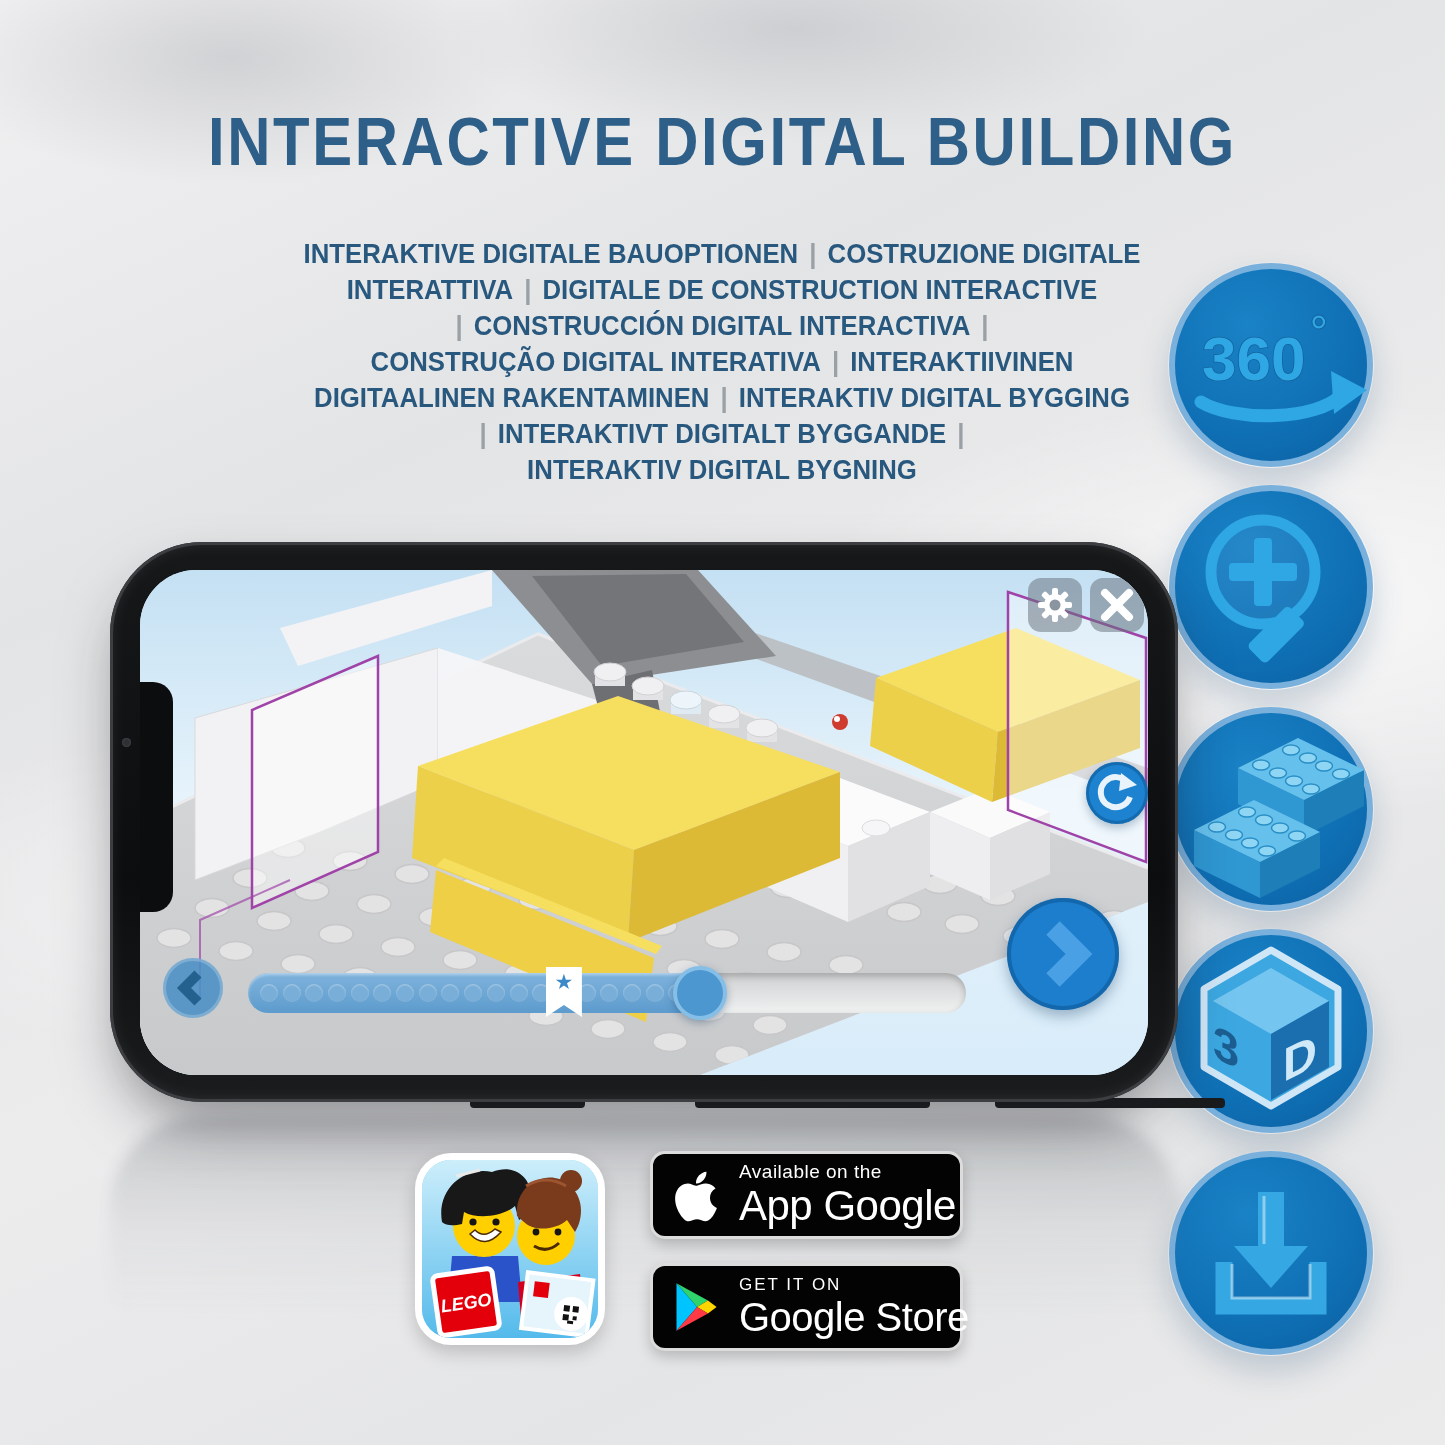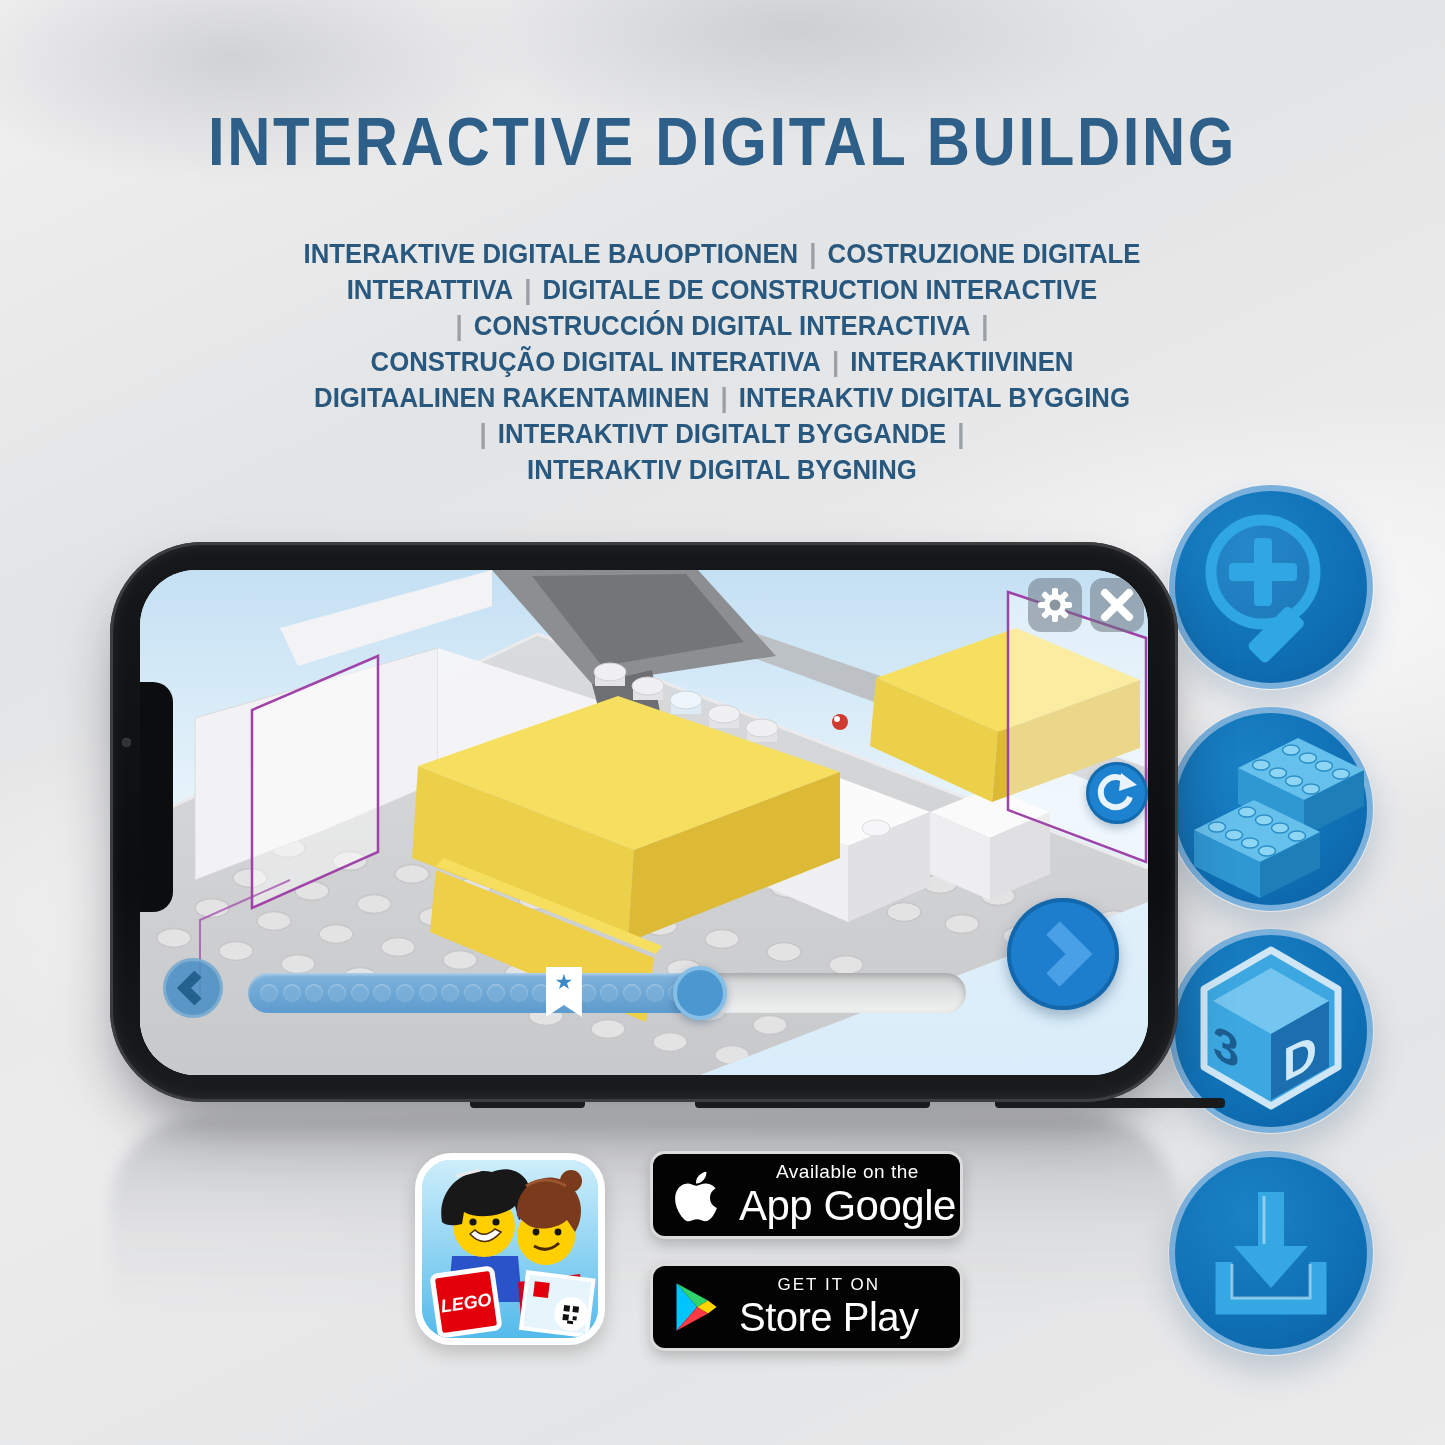--- a/index.html
+++ b/index.html
@@ -63,21 +63,21 @@
     background:linear-gradient(180deg,rgba(72,78,86,.30),rgba(130,136,144,.12) 45%,rgba(200,202,206,0) 80%);
     filter:blur(7px);opacity:.75;z-index:1;}
   
   .app-icon{position:absolute;left:415px;top:1153px;width:190px;height:192px;border-radius:36px;
     border:7px solid #fff;overflow:hidden;background:#9ad6f2;z-index:6;
     box-shadow:0 8px 18px rgba(0,0,0,.18);}
   .badge{position:absolute;left:650px;width:313px;height:88px;border-radius:15px;background:#030303;
     border:3px solid #dcdcdc;display:flex;align-items:center;color:#fff;z-index:6;
     box-shadow:0 6px 14px rgba(0,0,0,.2);}
   .badge .b-icon{width:86px;display:flex;align-items:center;justify-content:center;flex:0 0 86px;}
-  .badge .b-text{display:flex;flex-direction:column;justify-content:center;line-height:1.05;align-items:center;}
+  .badge .b-text{display:flex;flex-direction:column;justify-content:center;line-height:1.05;}
   .badge-appstore{top:1151px;}
   .badge-gplay{top:1263px;}
   .tagline-sm{font-size:19px;font-weight:500;letter-spacing:.5px;}
   .tagline-caps{font-size:17px;font-weight:400;letter-spacing:2px;}
   .store-name{font-size:42px;font-weight:500;letter-spacing:-.5px;margin-top:2px;white-space:nowrap;}
 </style>
 </head>
 <body>
 
 <div class="stage">
@@ -113,20 +113,29 @@
   <div class="subtitle">
       <div class="sub-line"><span>INTERAKTIVE DIGITALE BAUOPTIONEN</span><span class="pipe">|</span><span>COSTRUZIONE DIGITALE</span></div>
       <div class="sub-line"><span>INTERATTIVA</span><span class="pipe">|</span><span>DIGITALE DE CONSTRUCTION INTERACTIVE</span></div>
       <div class="sub-line"><span class="pipe">|</span><span>CONSTRUCCIÓN DIGITAL INTERACTIVA</span><span class="pipe">|</span></div>
       <div class="sub-line"><span>CONSTRUÇÃO DIGITAL INTERATIVA</span><span class="pipe">|</span><span>INTERAKTIIVINEN</span></div>
       <div class="sub-line"><span>DIGITAALINEN RAKENTAMINEN</span><span class="pipe">|</span><span>INTERAKTIV DIGITAL BYGGING</span></div>
       <div class="sub-line"><span class="pipe">|</span><span>INTERAKTIVT DIGITALT BYGGANDE</span><span class="pipe">|</span></div>
       <div class="sub-line"><span>INTERAKTIV DIGITAL BYGNING</span></div>
     </div>
 
+  <div class="feat" style="top:262px">
+    <svg width="206" height="206" viewBox="0 0 206 206">
+      <circle cx="103" cy="103" r="99" fill="url(#iconGrad)" stroke="#79b0dc" stroke-width="6"></circle>
+      <text x="34" y="118" font-size="62" font-weight="700" fill="#2ea7e4" stroke="#14639c" stroke-width="1.5" paint-order="stroke">360</text>
+      <text x="142" y="84" font-size="44" font-weight="700" fill="#2ea7e4" stroke="#14639c" stroke-width="1">°</text>
+      <path d="M33,140 A78,30 0 0 0 172,134" fill="none" stroke="#2ea7e4" stroke-width="13" stroke-linecap="round"></path>
+      <polygon points="163,109 199,128 166,152" fill="#2ea7e4"></polygon>
+    </svg>
+  </div>
   <div class="feat" style="top:484px">
     <svg width="206" height="206" viewBox="0 0 206 206">
       <circle cx="103" cy="103" r="99" fill="url(#iconGrad)" stroke="#79b0dc" stroke-width="6"></circle>
       <circle cx="95" cy="88" r="52" fill="rgba(255,255,255,.05)" stroke="#2ea7e4" stroke-width="11"></circle>
       <rect x="61" y="79" width="68" height="18" rx="4" fill="#2ea7e4"></rect>
       <rect x="86" y="54" width="18" height="68" rx="4" fill="#2ea7e4"></rect>
       <g transform="translate(133,126) rotate(45)">
           <rect x="-13" y="6" width="26" height="58" rx="5" fill="#2ea7e4"></rect>
         </g>
     </svg>
@@ -451,16 +460,16 @@
     <div class="b-icon">
       <svg width="48" height="52" viewBox="0 0 44 48">
         <polygon points="4,2 23,24 4,46" fill="#00c4ff"></polygon>
         <polygon points="4,2 33,18 23,24" fill="#2fd26b"></polygon>
         <polygon points="33,18 41,24 33,30 23,24" fill="#ffd500"></polygon>
         <polygon points="4,46 23,24 33,30" fill="#ff3a44"></polygon>
       </svg>
     </div>
     <div class="b-text">
       <span class="tagline-caps">GET IT ON</span>
-      <span class="store-name" style="font-size:40px">Store Play</span>
+      <span class="store-name" style="font-size:40px">Google Store</span>
     </div>
   </div>
 </div>
 
 </body></html>

